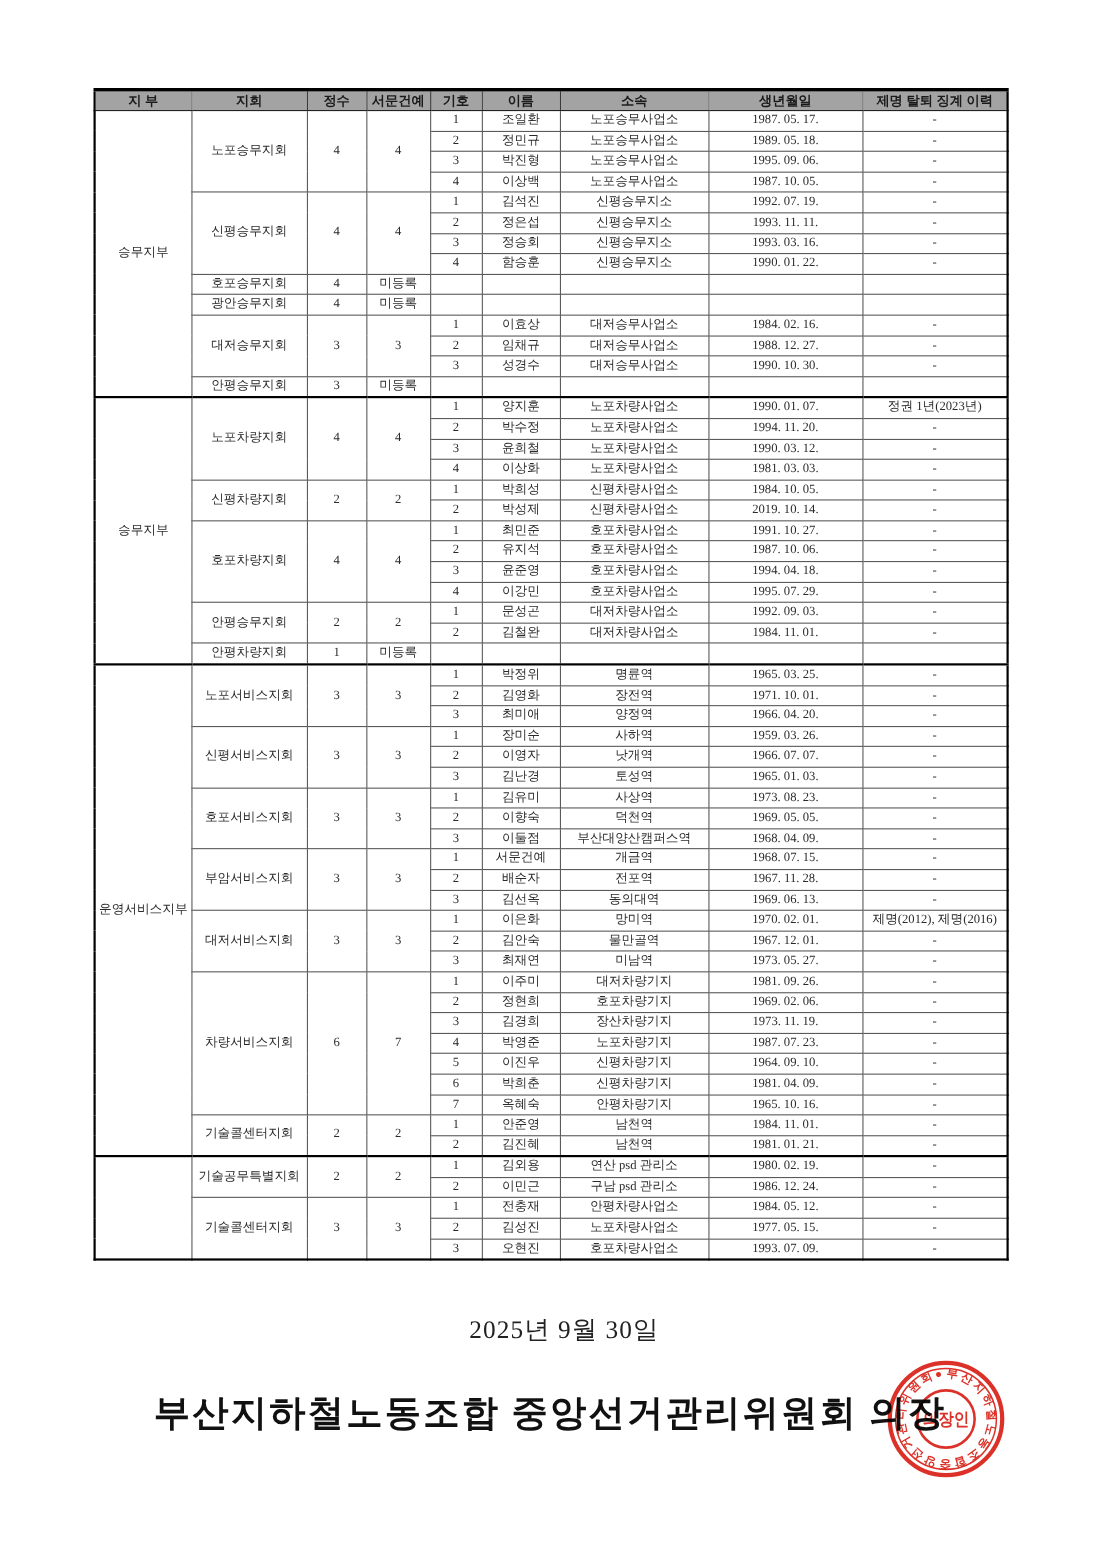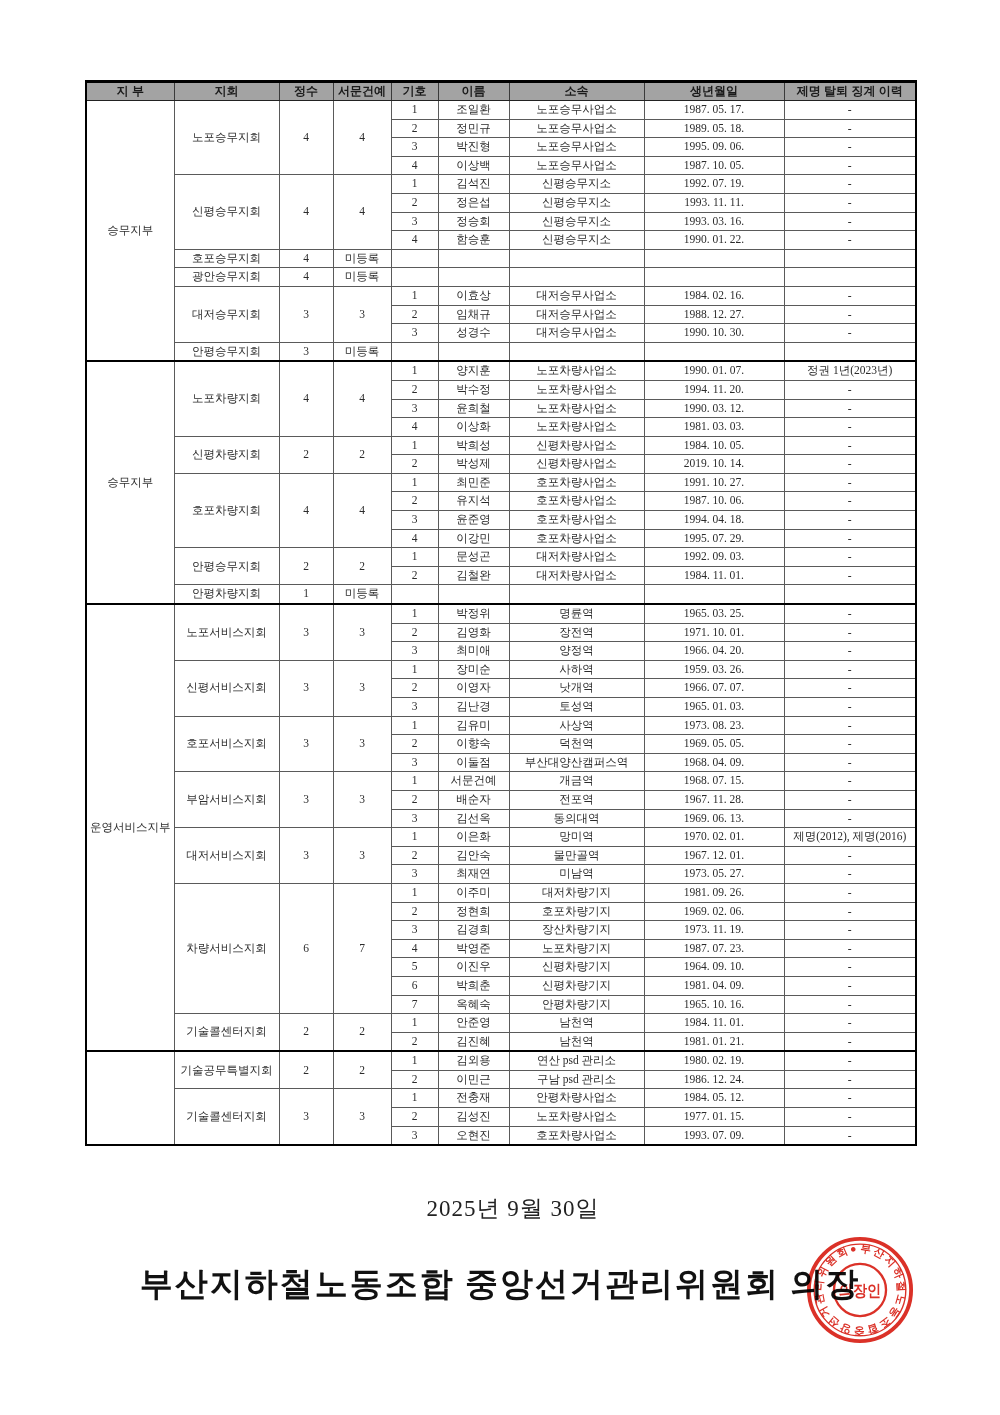--- a/index.html
+++ b/index.html
@@ -506,21 +506,21 @@
           <td>1</td>
           <td>전충재</td>
           <td>안평차량사업소</td>
           <td>1984. 05. 12.</td>
           <td>-</td>
         </tr>
         <tr>
           <td>2</td>
           <td>김성진</td>
           <td>노포차량사업소</td>
-          <td>1977. 01. 15.</td>
+          <td>1977. 05. 15.</td>
           <td>-</td>
         </tr>
         <tr>
           <td>3</td>
           <td>오현진</td>
           <td>호포차량사업소</td>
           <td>1993. 07. 09.</td>
           <td>-</td>
         </tr>
       </tbody>

